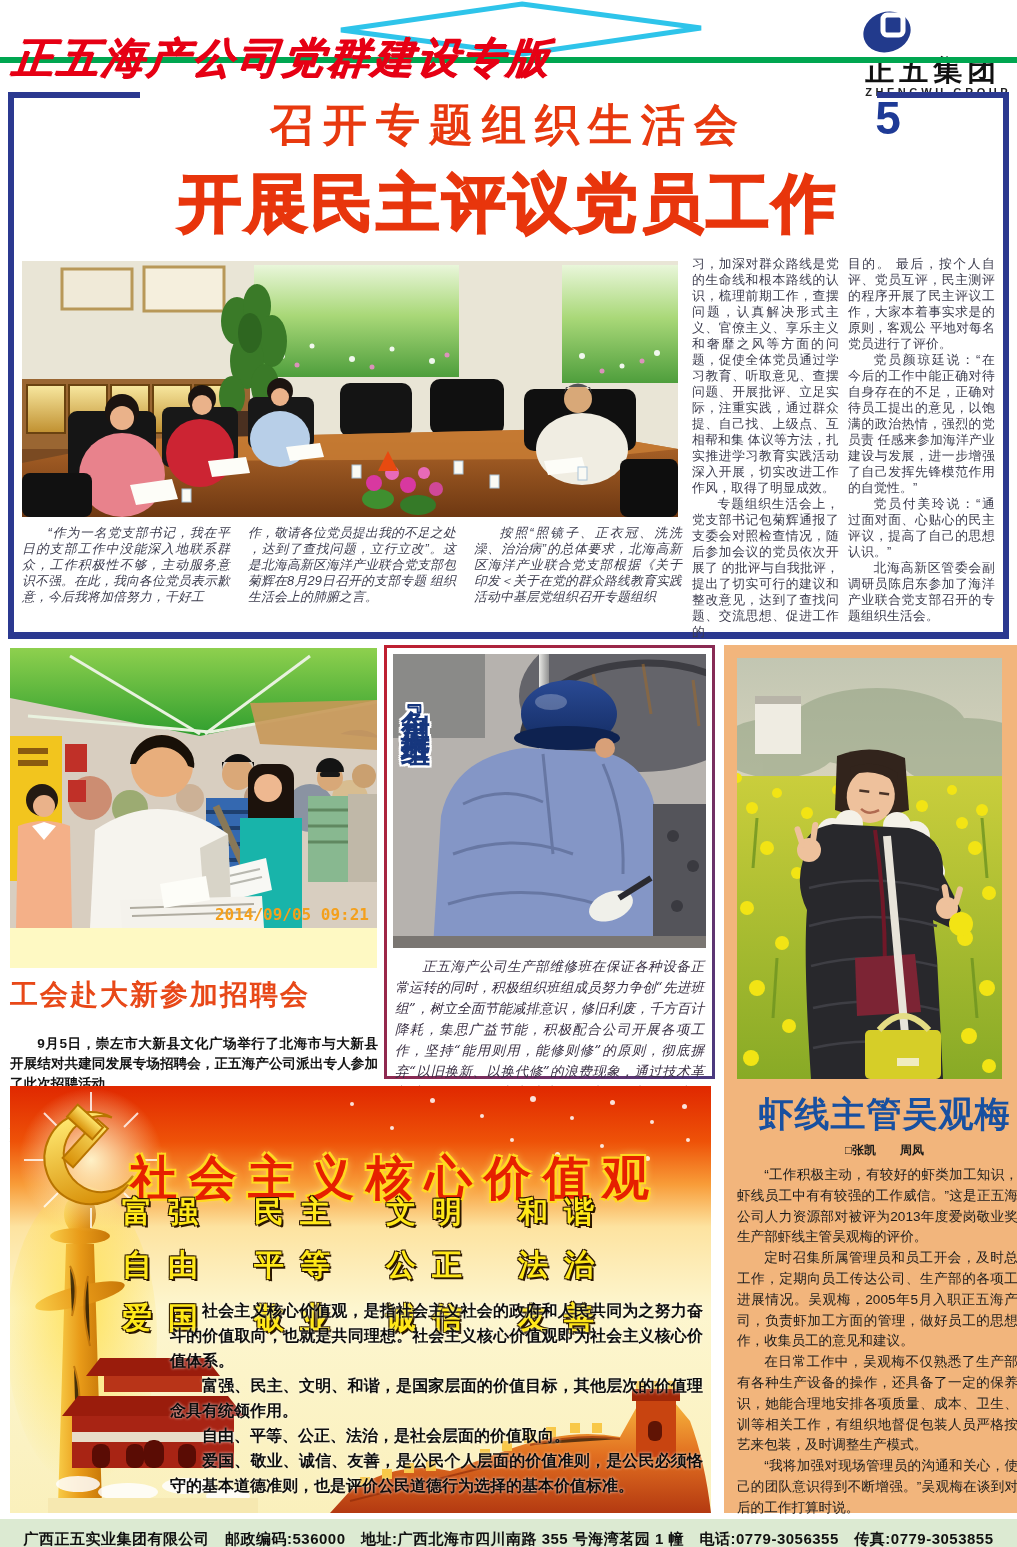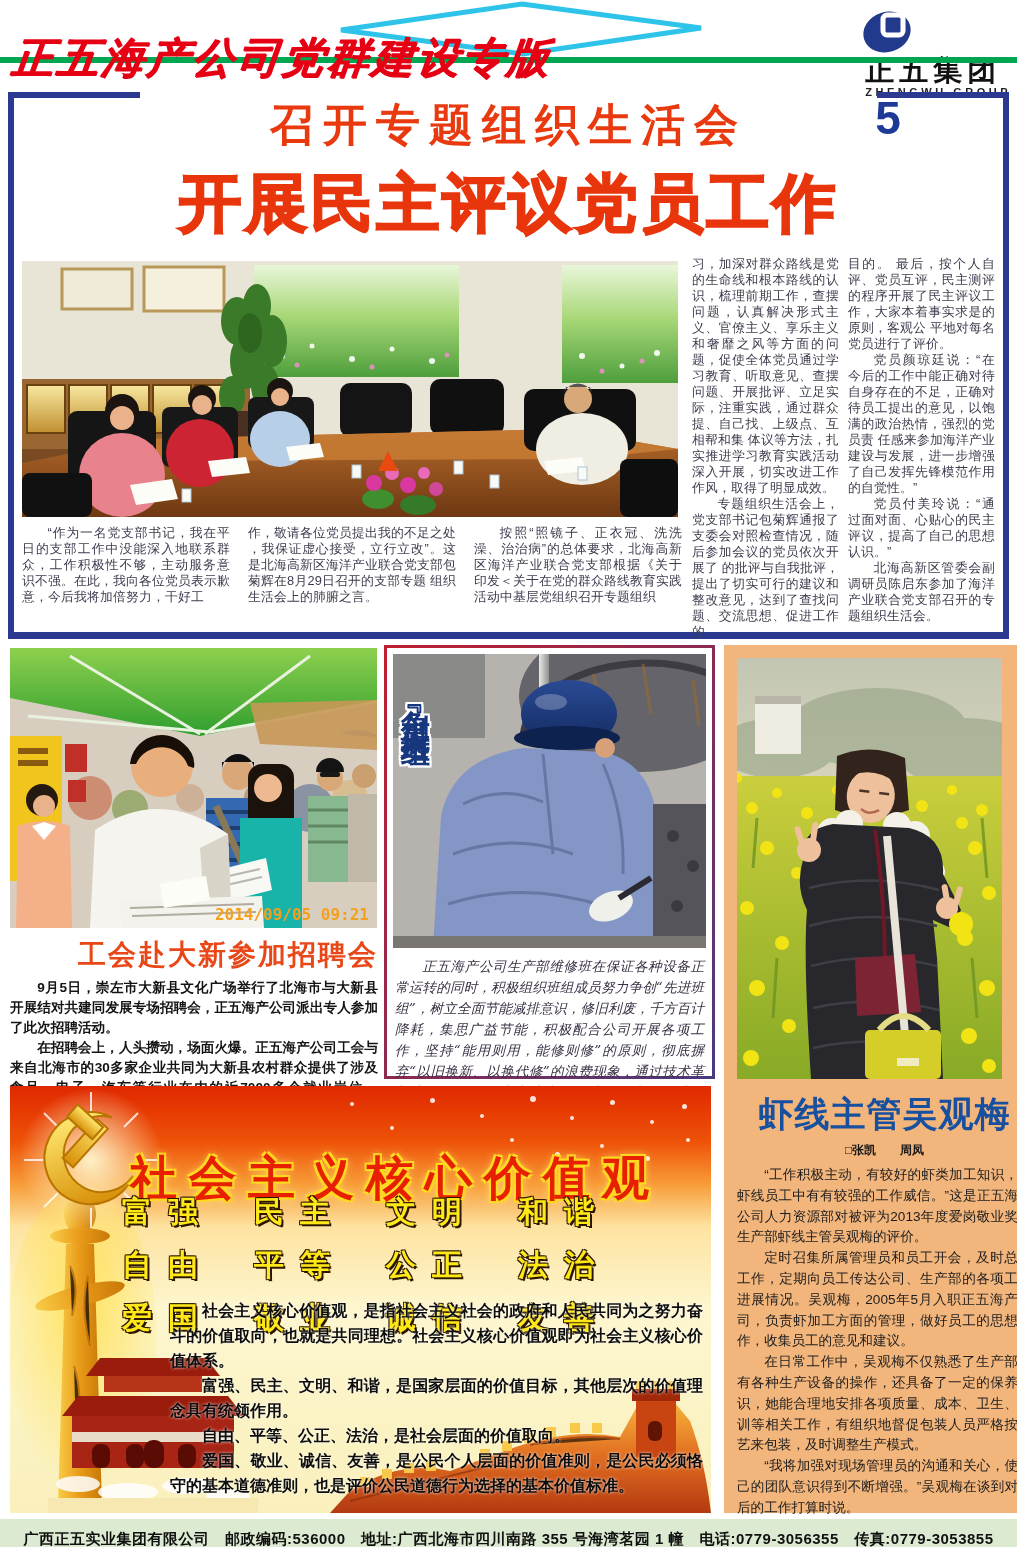--- a/index.html
+++ b/index.html
@@ -22,31 +22,31 @@
   .main-article{position:absolute;left:8px;top:92px;width:1001px;height:547px;
       border-left:6px solid #2b3990;border-right:6px solid #2b3990;border-bottom:7px solid #2b3990;box-sizing:border-box;}
   .corner{position:absolute;top:0;width:132px;height:6px;background:#2b3990;}
   .corner.tl{left:-6px;} .corner.tr{right:-6px;}
   .kicker{margin:4px 0 0;text-align:center;font-size:44px;font-weight:bold;color:#e8390f;letter-spacing:9px;}
   .headline{margin:6px 0 0;text-align:center;font-size:63px;font-weight:900;color:#e8350c;letter-spacing:3px;
       -webkit-text-stroke:2px #e8350c;}
   .article-body{display:flex;padding:14px 8px 0 8px;gap:10px;}
   .left-zone{width:660px;flex:0 0 660px;}
   .photo-frame{width:656px;height:256px;overflow:hidden;background:#e9e5d6;}
-  .four-cols{display:flex;gap:18px;margin-top:8px;}
+  .four-cols{display:flex;gap:18px;margin-top:8px;font-style:italic;}
   .four-cols p{flex:1;margin:0;}
   .right-zone{flex:1;display:flex;gap:9px;margin-top:-5px;}
   .tall-col{flex:1;}
   .body-text{font-size:12.8px;line-height:16px;color:#3c3c4e;text-align:justify;letter-spacing:0.2px;}
   .body-text p{margin:0;text-indent:0;}
   .body-text p.ind{text-indent:2em;}
   
   .jobfair{position:absolute;left:10px;top:648px;width:368px;}
-  .jf-photo{width:367px;height:280px;overflow:hidden;background:#b91c1c;position:relative;text-decoration:underline;}
-  .jf-title{margin:8px 0 4px;text-align:right;font-size:28px;font-weight:900;color:#e84818;letter-spacing:2px;}
+  .jf-photo{width:367px;height:320px;overflow:hidden;background:#fef9c3;position:relative;text-decoration:underline;}
+  .jf-title{margin:8px 0 20px;text-align:left;font-size:28px;font-weight:900;color:#e84818;letter-spacing:2px;}
   .jf-text p{margin:0;font-size:13.6px;line-height:20px;font-weight:bold;color:#141414;text-align:justify;text-indent:2em;}
   .jf-byline{font-weight:bold;display:inline-block;margin-left:46px;}
   .team-box{position:absolute;left:384px;top:645px;width:331px;height:434px;box-sizing:border-box;
       border:3px solid;border-image:linear-gradient(125deg,#c01f30,#8c2a52,#4a3a80) 1;background:#fff;padding:6px;}
   .team-photo{position:relative;width:313px;height:294px;overflow:hidden;background:#b6b2ae;}
   .v-slogan{position:absolute;left:6px;top:32px;writing-mode:vertical-rl;text-orientation:upright;
       font-size:29px;font-weight:900;color:#17377e;letter-spacing:5px;line-height:1.1;
       text-shadow:-2px 0 #fff,2px 0 #fff,0 -2px #fff,0 2px #fff,-2px -2px #fff,2px 2px #fff,2px -2px #fff,-2px 2px #fff;}
   .team-caption{margin:8px 2px 0;font-family:"DejaVu Serif","Liberation Serif",serif;font-style:italic;
       font-size:13.6px;line-height:21px;color:#3a3044;text-align:justify;text-indent:2em;}
@@ -205,21 +205,21 @@
               <rect x="330" y="204" width="9" height="13"></rect>
                 <rect x="432" y="200" width="9" height="13"></rect>
               <rect x="468" y="214" width="9" height="13"></rect>
                 <rect x="160" y="228" width="9" height="13"></rect>
               <rect x="556" y="206" width="9" height="13"></rect>
             </g>
           </svg>
         </div>
         <div class="four-cols body-text">
           <p class="ind">“作为一名党支部书记，我在平日的支部工作中没能深入地联系群众，工作积极性不够，主动服务意 识不强。在此，我向各位党员表示歉意，今后我将加倍努力，干好工</p>
-          <p>作，敬请各位党员提出我的不足之处 ，我保证虚心接受，立行立改”。这是北海高新区海洋产业联合党支部包菊辉在8月29日召开的支部专题 组织生活会上的肺腑之言。</p>
+          <p>作，敬请各位党员提出我的不足之处 ，达到了查找问题，立行立改”。这是北海高新区海洋产业联合党支部包菊辉在8月29日召开的支部专题 组织生活会上的肺腑之言。</p>
           <p class="ind">按照“照镜子、正衣冠、洗洗澡、治治病”的总体要求，北海高新区海洋产业联合党支部根据《关于 印发＜关于在党的群众路线教育实践活动中基层党组织召开专题组织</p>
         </div>
       </div>
       <div class="right-zone body-text">
         <div class="tall-col">
           <p>习，加深对群众路线是党的生命线和根本路线的认识，梳理前期工作，查摆问题，认真解决形式主义、官僚主义、享乐主义和奢靡之风等方面的问题，促使全体党员通过学习教育、听取意见、查摆问题、开展批评、立足实际，注重实践，通过群众提、自己找、上级点、互相帮和集 体议等方法，扎实推进学习教育实践活动深入开展，切实改进工作作风，取得了明显成效。</p>
           <p class="ind">专题组织生活会上，党支部书记包菊辉通报了支委会对照检查情况，随后参加会议的党员依次开展了 的批评与自我批评，提出了切实可行的建议和整改意见，达到了查找问题、交流思想、促进工作的</p>
         </div>
         <div class="tall-col">
           <p>目的。 最后，按个人自评、党员互评，民主测评的程序开展了民主评议工作，大家本着事实求是的原则，客观公 平地对每名党员进行了评价。</p>

